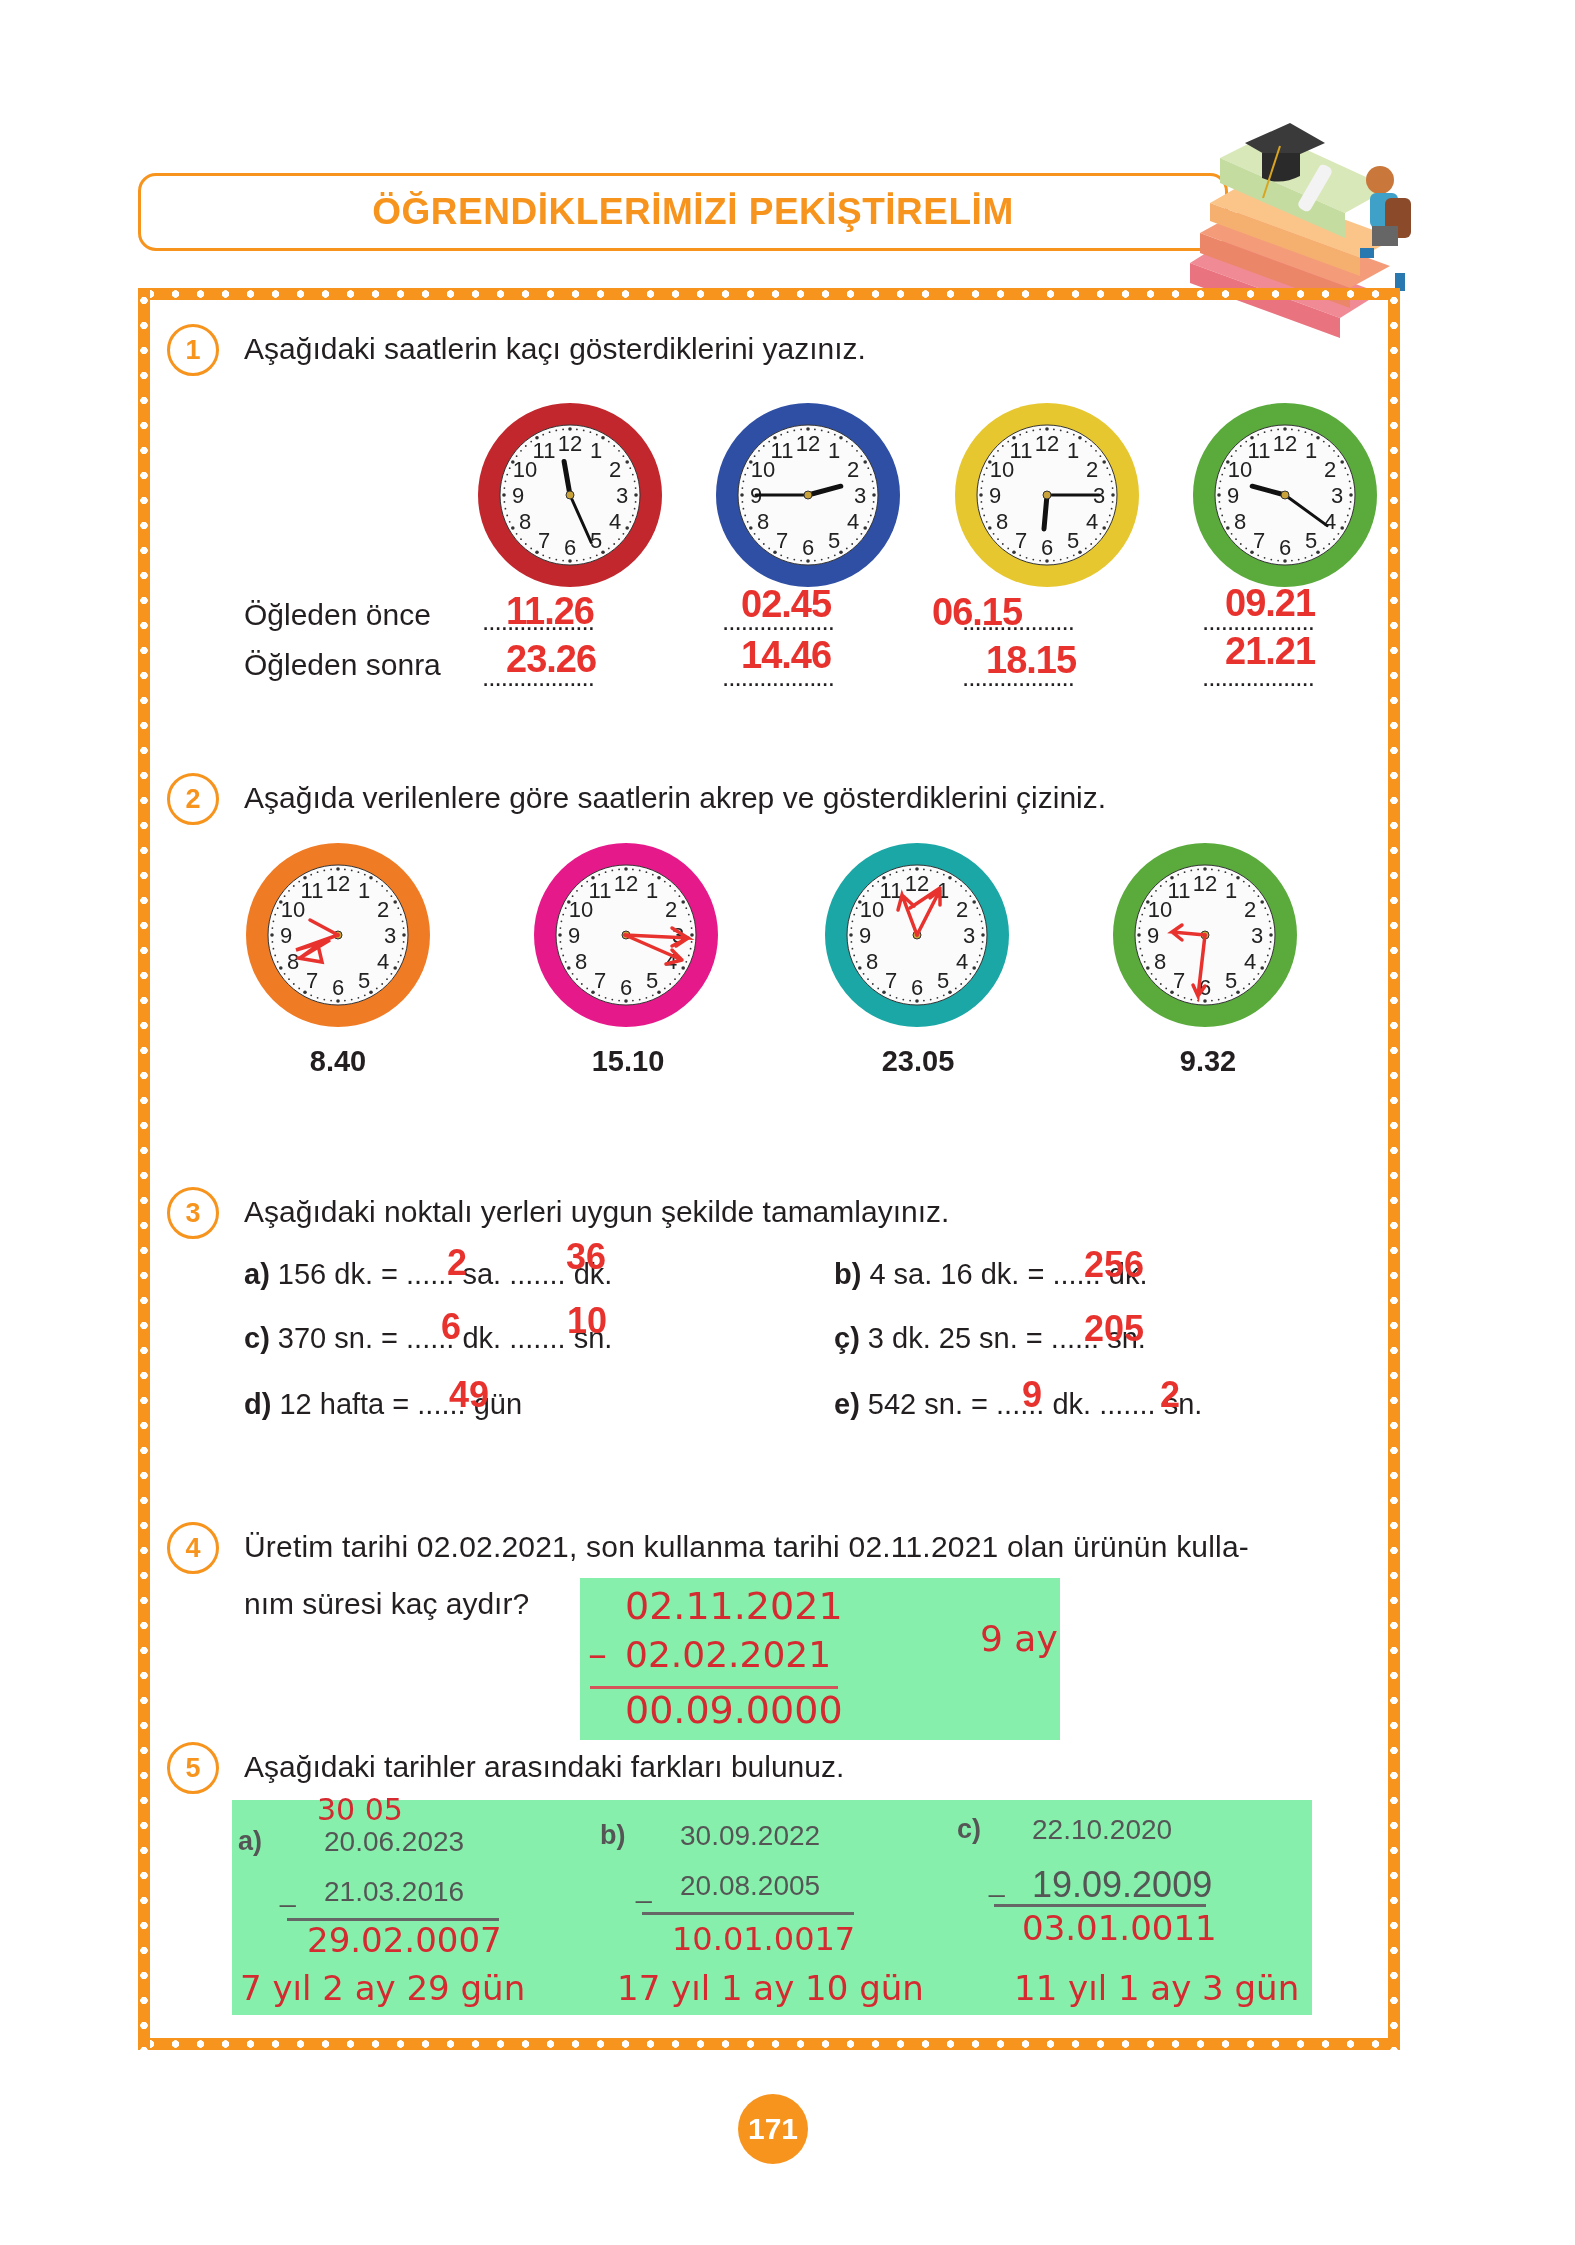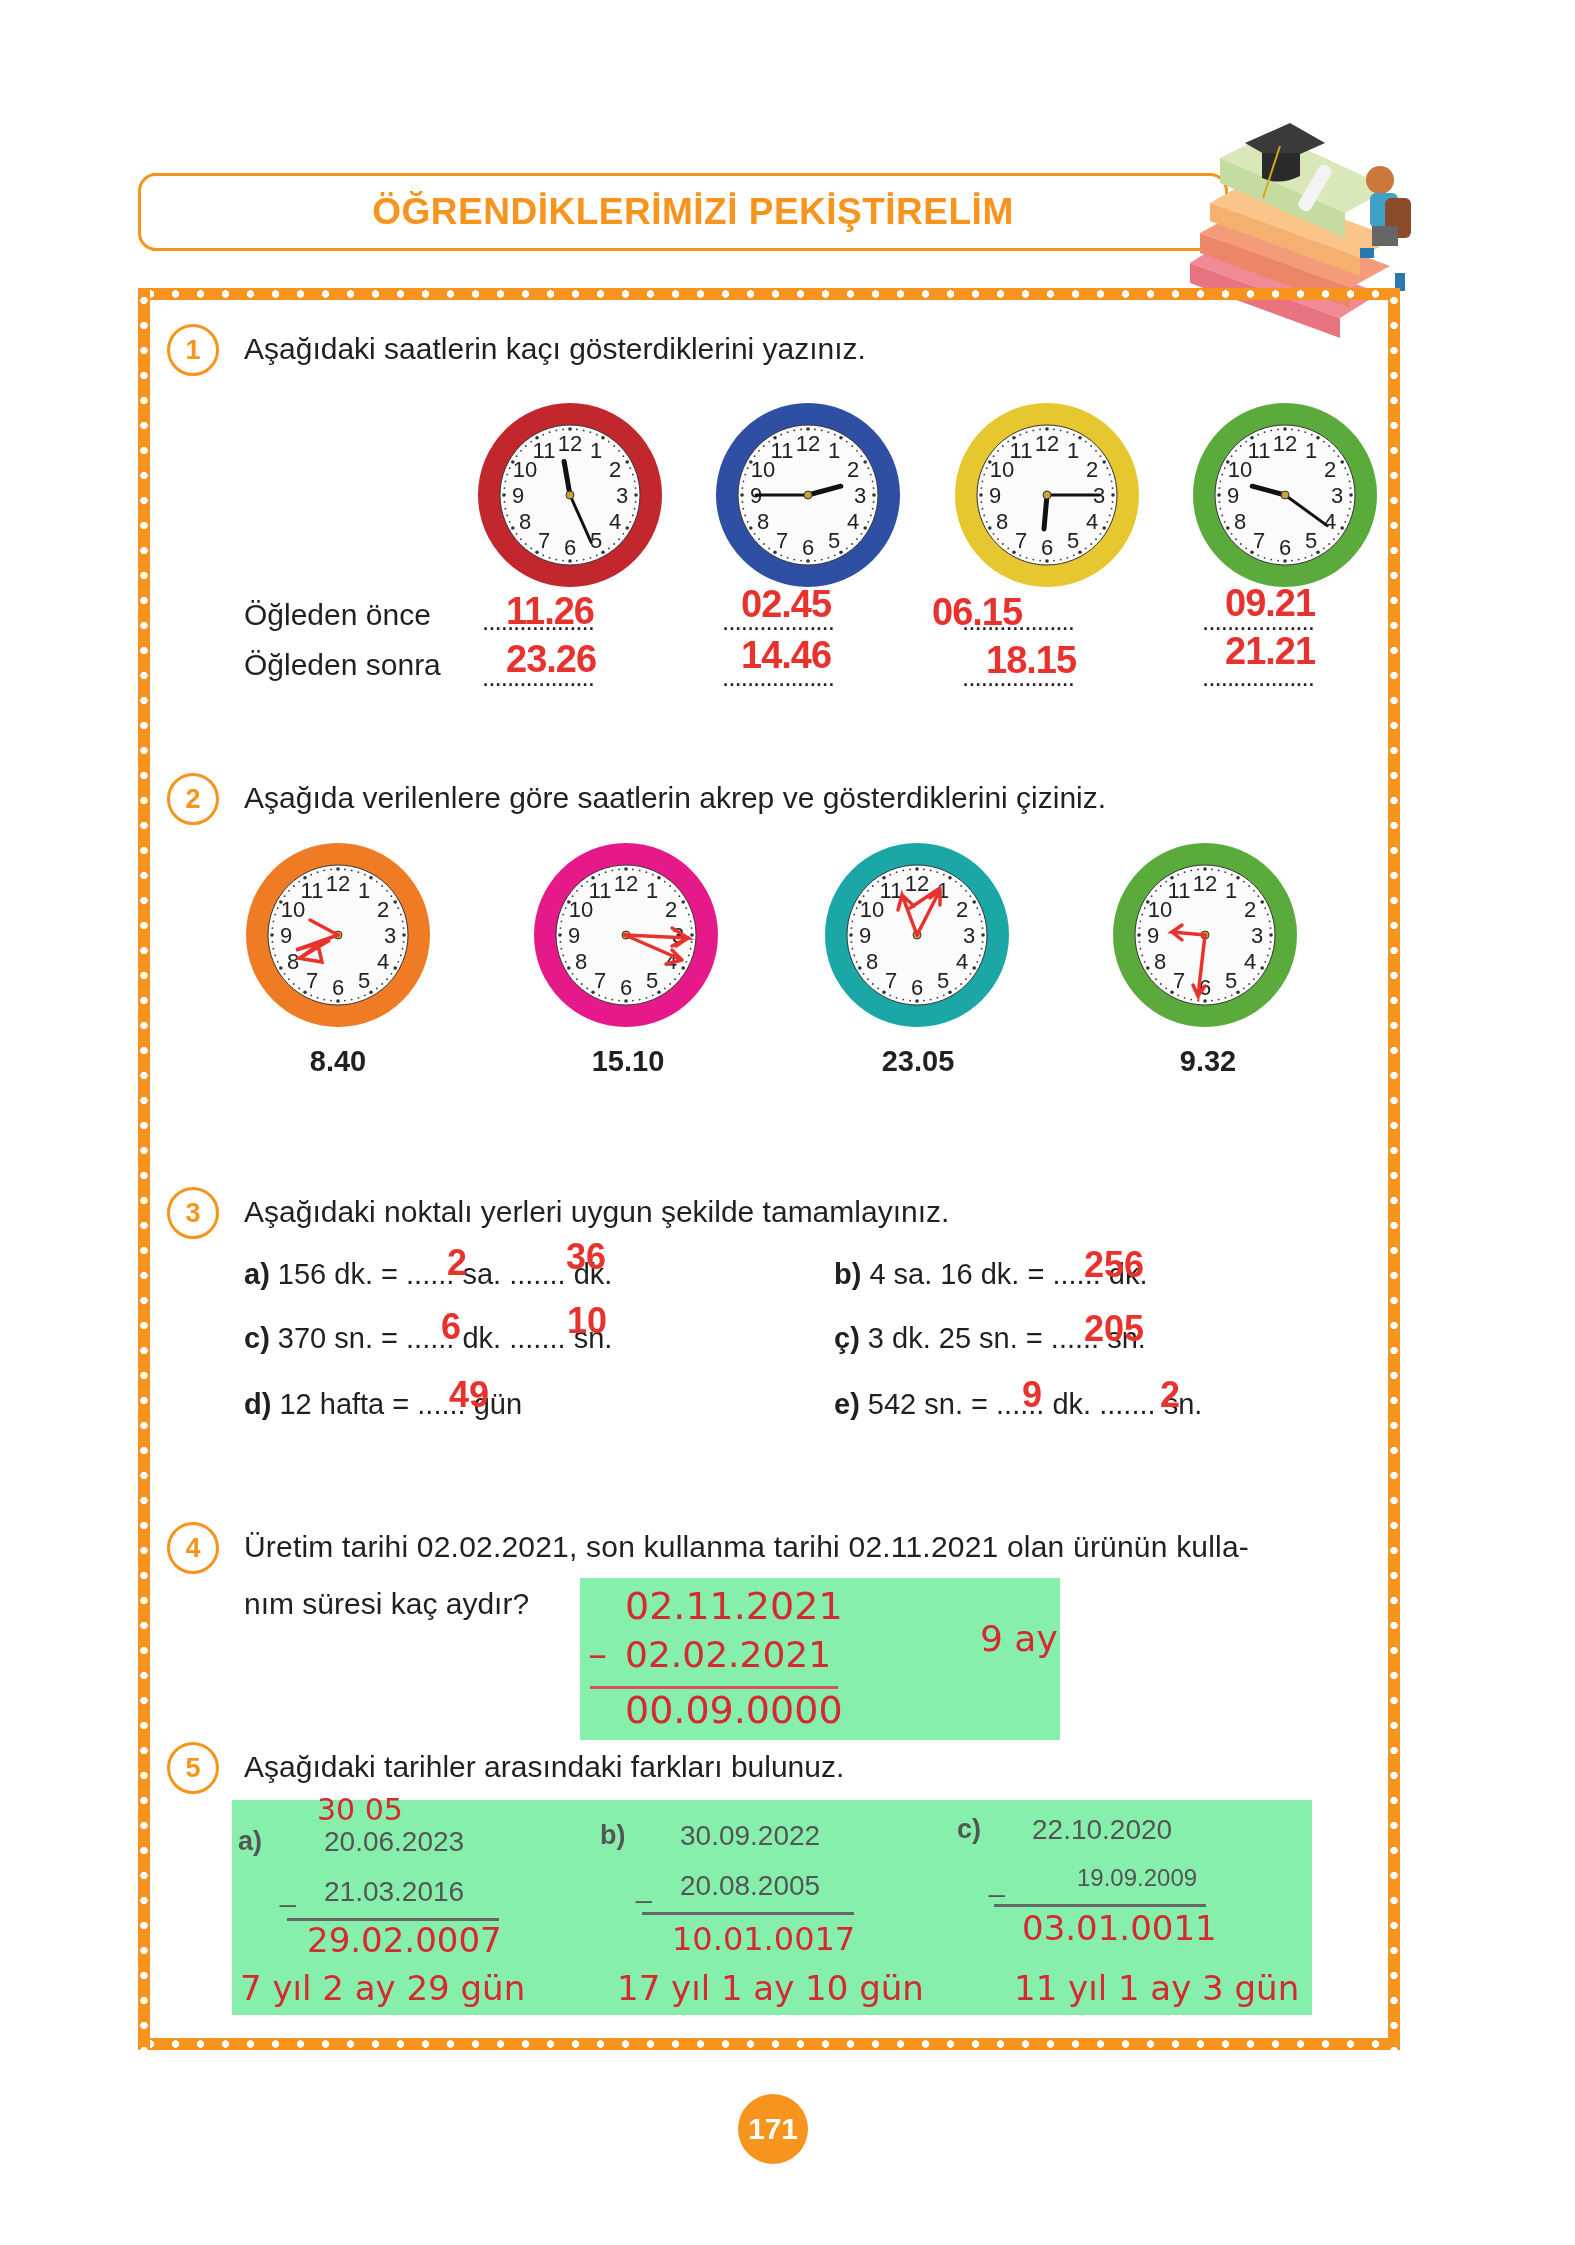--- a/index.html
+++ b/index.html
@@ -796,19 +796,19 @@
   <div class="abs gray" style="left:448px;top:20px;font-size:28px;">30.09.2022</div>
   <div class="abs gray" style="left:404px;top:72px;font-size:28px;">_</div>
   <div class="abs gray" style="left:448px;top:70px;font-size:28px;">20.08.2005</div>
   <div class="abs" style="left:410px;top:112px;width:212px;height:3px;background:#666;"></div>
   <div class="abs hand" style="left:440px;top:120px;font-size:32px;">10.01.0017</div>
   <div class="abs hand" style="left:385px;top:168px;font-size:34px;">17 yıl 1 ay 10 gün</div>
 
   <div class="abs gray" style="left:725px;top:14px;font-size:27px;font-weight:bold;">c)</div>
   <div class="abs gray" style="left:800px;top:14px;font-size:28px;">22.10.2020</div>
   <div class="abs gray" style="left:757px;top:66px;font-size:28px;">_</div>
-  <div class="abs gray" style="left:800px;top:64px;font-size:24px;margin-left:45px;">19.09.2009</div>
+  <div class="abs gray" style="left:800px;top:64px;font-size:36px;">19.09.2009</div>
   <div class="abs" style="left:762px;top:104px;width:212px;height:3px;background:#666;"></div>
   <div class="abs hand" style="left:790px;top:108px;font-size:34px;">03.01.0011</div>
   <div class="abs hand" style="left:782px;top:168px;font-size:34px;">11 yıl 1 ay 3 gün</div>
 </div>
 
 <div class="abs pageno">171</div>
 
 </body></html>

